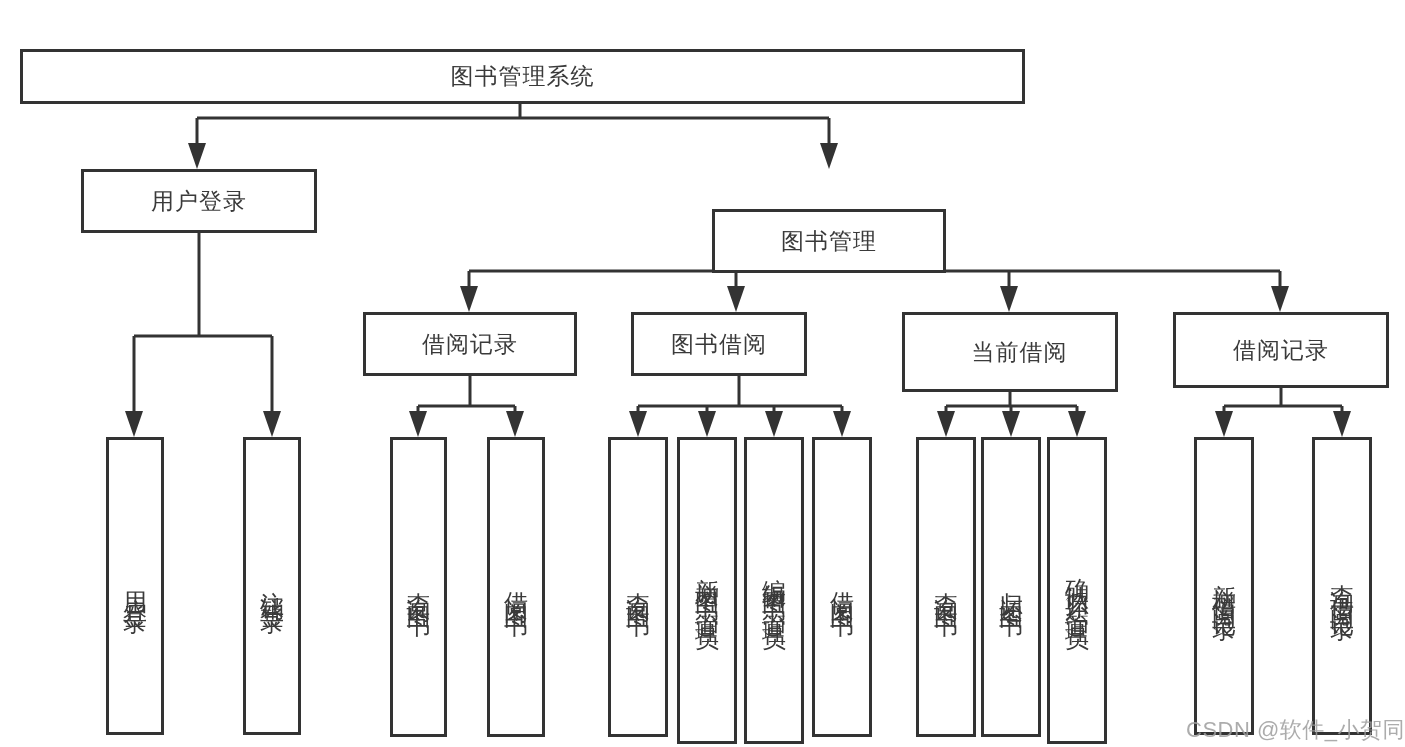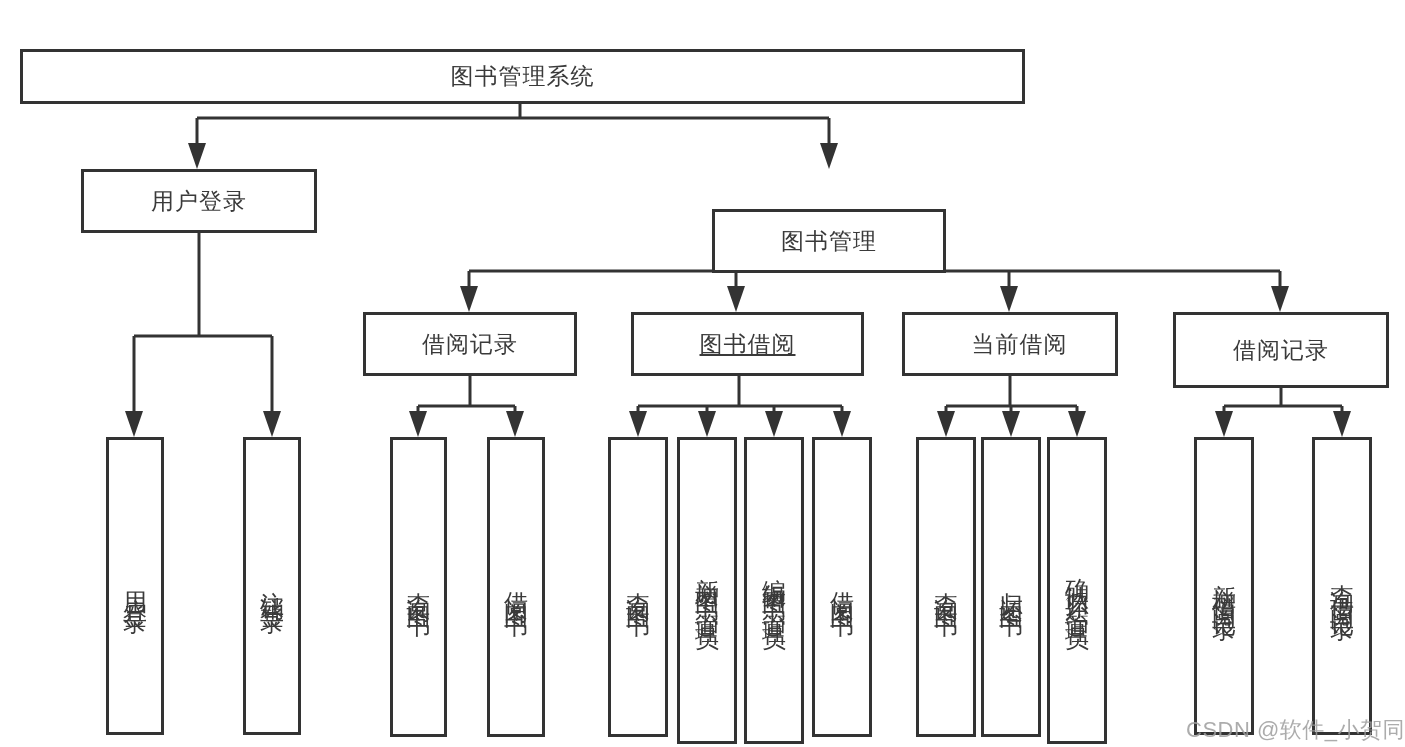--- a/index.html
+++ b/index.html
@@ -21,22 +21,22 @@
   .watermark{
     position:absolute;left:1186px;top:715px;
     font-size:22px;color:rgba(158,158,158,0.85);letter-spacing:0.5px;
     white-space:nowrap;z-index:5;
   }
   
   #n-root{left:20px;top:13px;width:1005px;height:55px;margin-top:36px;}
   #n-l2a{left:81px;top:169px;width:236px;height:64px;}
   #n-l2b{left:712px;top:169px;width:234px;height:64px;margin-top:40px;}
   #n-l3a{left:363px;top:312px;width:214px;height:64px;}
-  #n-l3b{left:631px;top:312px;width:233px;height:64px;text-decoration:underline;}
-  #n-l3c{left:902px;top:312px;width:216px;height:64px;padding-left:19px;}
+  #n-l3b{left:631px;top:312px;width:176px;height:64px;}
+  #n-l3c{left:902px;top:312px;width:216px;height:80px;padding-left:19px;}
   #n-l3d{left:1173px;top:312px;width:216px;height:76px;}
   #n-f1{left:106px;top:437px;width:58px;height:298px;}
   #n-f2{left:243px;top:437px;width:58px;height:298px;}
   #n-f3{left:390px;top:437px;width:57px;height:300px;}
   #n-f4{left:487px;top:437px;width:58px;height:300px;}
   #n-f5{left:608px;top:437px;width:60px;height:300px;}
   #n-f6{left:677px;top:437px;width:60px;height:307px;}
   #n-f7{left:744px;top:437px;width:60px;height:307px;}
   #n-f8{left:812px;top:437px;width:60px;height:300px;}
   #n-f9{left:916px;top:437px;width:60px;height:300px;}

